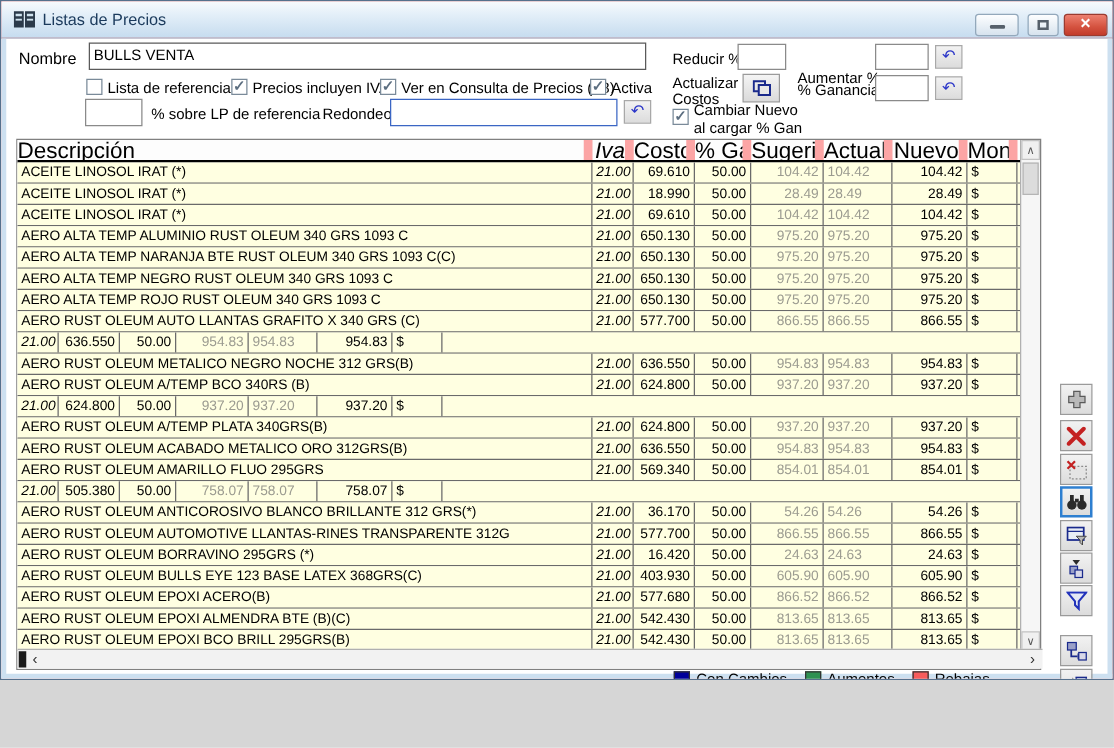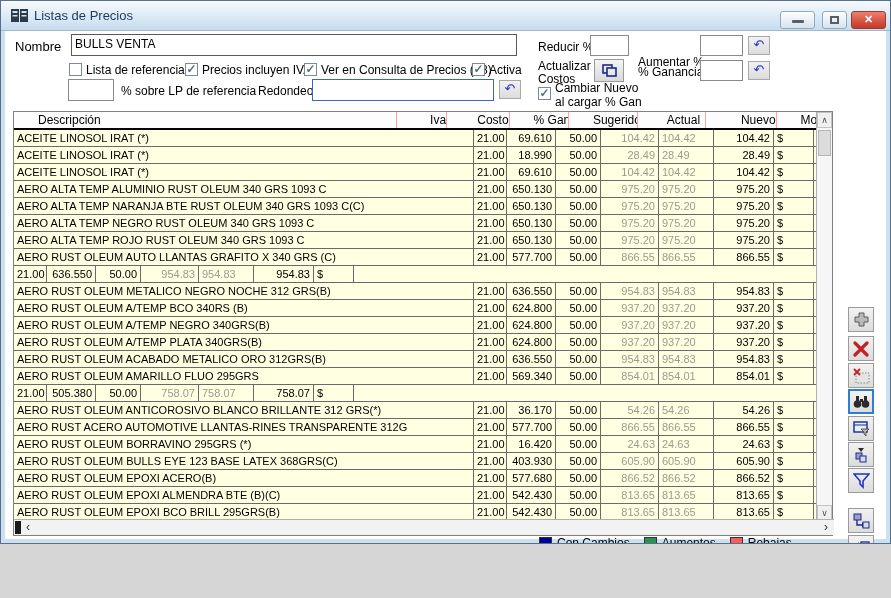--- a/index.html
+++ b/index.html
@@ -35,28 +35,28 @@
   .chk .mark { visibility:hidden; }
   .chk.checked .mark { visibility:visible; }
   .undo-btn { position:absolute; width:22px; height:19px; background:linear-gradient(#F2F2F2,#DCDCDC);
     border:1px solid #A8A8A8; color:#2A35C8; font-size:13px; line-height:16px; text-align:center; cursor:default;}
   .icon-btn { position:absolute; background:linear-gradient(#F4F4F4,#DADADA); border:1px solid #9A9A9A;
     display:flex; align-items:center; justify-content:center; cursor:default; }
   
   .grid { position:absolute; left:12px; top:80px; width:820px; height:425px; background:#fff;
           border:1px solid #808080; font-size:11px; }
   .thead { display:flex; height:18px; border-bottom:2px solid #000; background:#FDFDFD; }
-  .th { border-right:1px solid #fca5a5; text-align:center; font-size:12px; line-height:16px; overflow:hidden; white-space:nowrap;margin-left:24px;}
+  .th { border-right:7px solid #fca5a5; text-align:center; font-size:18px; line-height:16px; overflow:hidden; white-space:nowrap;}
   .tbody { position:relative; }
   .trow { display:flex; height:17px; background:#FFFFE1; border-bottom:1px solid #6A6A6A;
           box-shadow:0 1px 0 #FFFFFF; }
   .tcell { border-right:1px solid #6A6A6A; line-height:15px; padding:1px 3px 0 3px;
            overflow:hidden; white-space:nowrap; }
   .c-descripcion{ width:460px; text-align:left; }
-  .c-iva       { width:33px;  text-align:right; }
+  .c-iva       { width:33px;  text-align:right;font-style:italic; }
   .c-costo     { width:49px;  text-align:right; }
   .c-gan       { width:45px;  text-align:right; }
   .c-sugerido  { width:58px;  text-align:right; color:#9B9B90; }
   .c-actual    { width:55px;  color:#9B9B90; }
   .c-nuevo     { width:60px;  text-align:right; }
   .c-moneda    { width:40px;  text-align:left; }
   .th.c-sugerido,.th.c-actual{ color:#000; }
   
   .vscroll { position:absolute; right:0; top:0; width:16px; height:409px; background:#F6F6F6; border-left:1px solid #B0B0B0; }
   .vs-btn { position:absolute; left:0; width:15px; height:16px; background:#F0F0F0; border:1px solid #C2C2C2;
@@ -260,21 +260,20 @@
             <div class="tcell c-descripcion">AERO RUST OLEUM A/TEMP BCO 340RS  (B)</div>
             <div class="tcell c-iva">21.00</div>
             <div class="tcell c-costo">624.800</div>
             <div class="tcell c-gan">50.00</div>
             <div class="tcell c-sugerido">937.20</div>
             <div class="tcell c-actual">937.20</div>
             <div class="tcell c-nuevo">937.20</div>
             <div class="tcell c-moneda">$</div>
           </div>
           <div class="trow">
-            <div class="tcell c-descripcion">AERO RUST OLEUM A/TEMP NEGRO 340GRS(B)</div>
             <div class="tcell c-iva">21.00</div>
             <div class="tcell c-costo">624.800</div>
             <div class="tcell c-gan">50.00</div>
             <div class="tcell c-sugerido">937.20</div>
             <div class="tcell c-actual">937.20</div>
             <div class="tcell c-nuevo">937.20</div>
             <div class="tcell c-moneda">$</div>
           </div>
           <div class="trow">
             <div class="tcell c-descripcion">AERO RUST OLEUM A/TEMP PLATA 340GRS(B)</div>
@@ -319,21 +318,21 @@
             <div class="tcell c-descripcion">AERO RUST OLEUM ANTICOROSIVO BLANCO BRILLANTE 312 GRS(*)</div>
             <div class="tcell c-iva">21.00</div>
             <div class="tcell c-costo">36.170</div>
             <div class="tcell c-gan">50.00</div>
             <div class="tcell c-sugerido">54.26</div>
             <div class="tcell c-actual">54.26</div>
             <div class="tcell c-nuevo">54.26</div>
             <div class="tcell c-moneda">$</div>
           </div>
           <div class="trow">
-            <div class="tcell c-descripcion">AERO RUST ACERO AUTOMOTIVE LLANTAS-RINES TRANSPARENTE 312G</div>
+            <div class="tcell c-descripcion">AERO RUST OLEUM AUTOMOTIVE LLANTAS-RINES TRANSPARENTE 312G</div>
             <div class="tcell c-iva">21.00</div>
             <div class="tcell c-costo">577.700</div>
             <div class="tcell c-gan">50.00</div>
             <div class="tcell c-sugerido">866.55</div>
             <div class="tcell c-actual">866.55</div>
             <div class="tcell c-nuevo">866.55</div>
             <div class="tcell c-moneda">$</div>
           </div>
           <div class="trow">
             <div class="tcell c-descripcion">AERO RUST OLEUM BORRAVINO 295GRS (*)</div>

